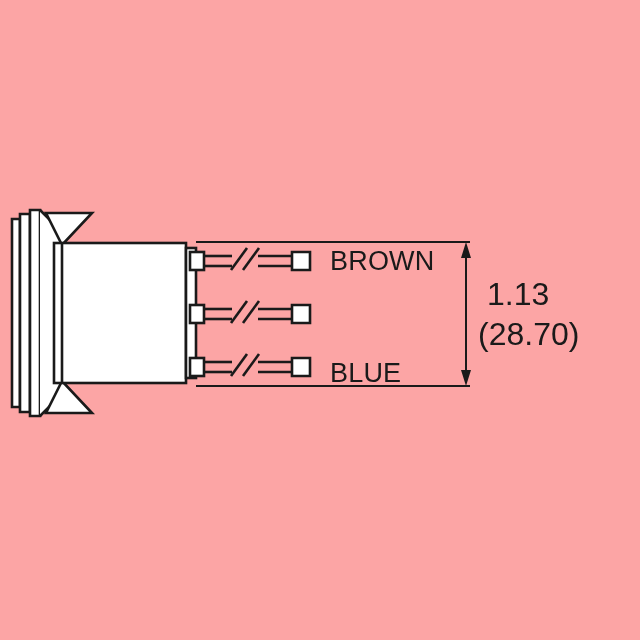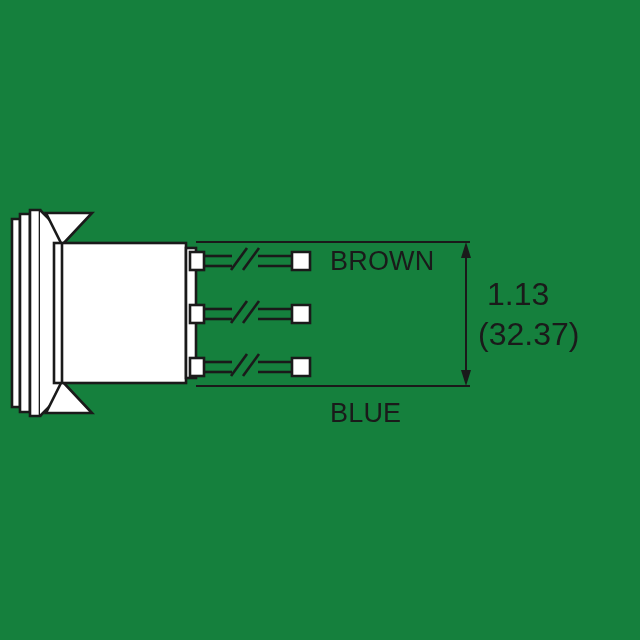--- a/index.html
+++ b/index.html
@@ -4,21 +4,21 @@
 <style>
   html, body {
     margin: 0;
     padding: 0;
     background: #ffffff;
   }
   #page {
     position: relative;
     width: 640px;
     height: 640px;
-    background: #15803d;
+    background: #fca5a5;
     overflow: hidden;
     font-family: "Liberation Sans", sans-serif;
   }
   #drawing {
     position: absolute;
     left: 0;
     top: 0;
     width: 640px;
     height: 640px;
   }
@@ -35,21 +35,21 @@
     position: absolute;
     color: #1a1a1a;
     font-family: "Liberation Sans", sans-serif;
     font-size: 32px;
     white-space: nowrap;
     text-align: center;
     line-height: 1.18;
   }
   #label-brown { left: 330px; top: 248px; }
   #label-grnyel { left: 330px; top: 305px; }
-  #label-blue   { left: 330px; top: 360px; margin-top: 40px; }
+  #label-blue   { left: 330px; top: 360px; }
   #dim-primary  { left: 487px; top: 276px; }
   #dim-metric   { left: 478px; top: 316px; }
 </style>
 </head>
 <body>
 
 <div id="page">
 
   <svg id="drawing" viewBox="0 0 640 640">
     <g fill="none" stroke="#1a1a1a" stroke-width="2.6" stroke-linecap="butt" stroke-linejoin="miter">
@@ -134,15 +134,15 @@
     </g>
   </svg>
 
   <div class="wire-label" id="label-brown">BROWN</div>
 
 
   <div class="wire-label" id="label-blue">BLUE</div>
 
   <div class="dim-label" id="dim-primary">1.13</div>
 
-  <div class="dim-label" id="dim-metric">(32.37)</div>
+  <div class="dim-label" id="dim-metric">(28.70)</div>
 
 </div>
 
 </body></html>

